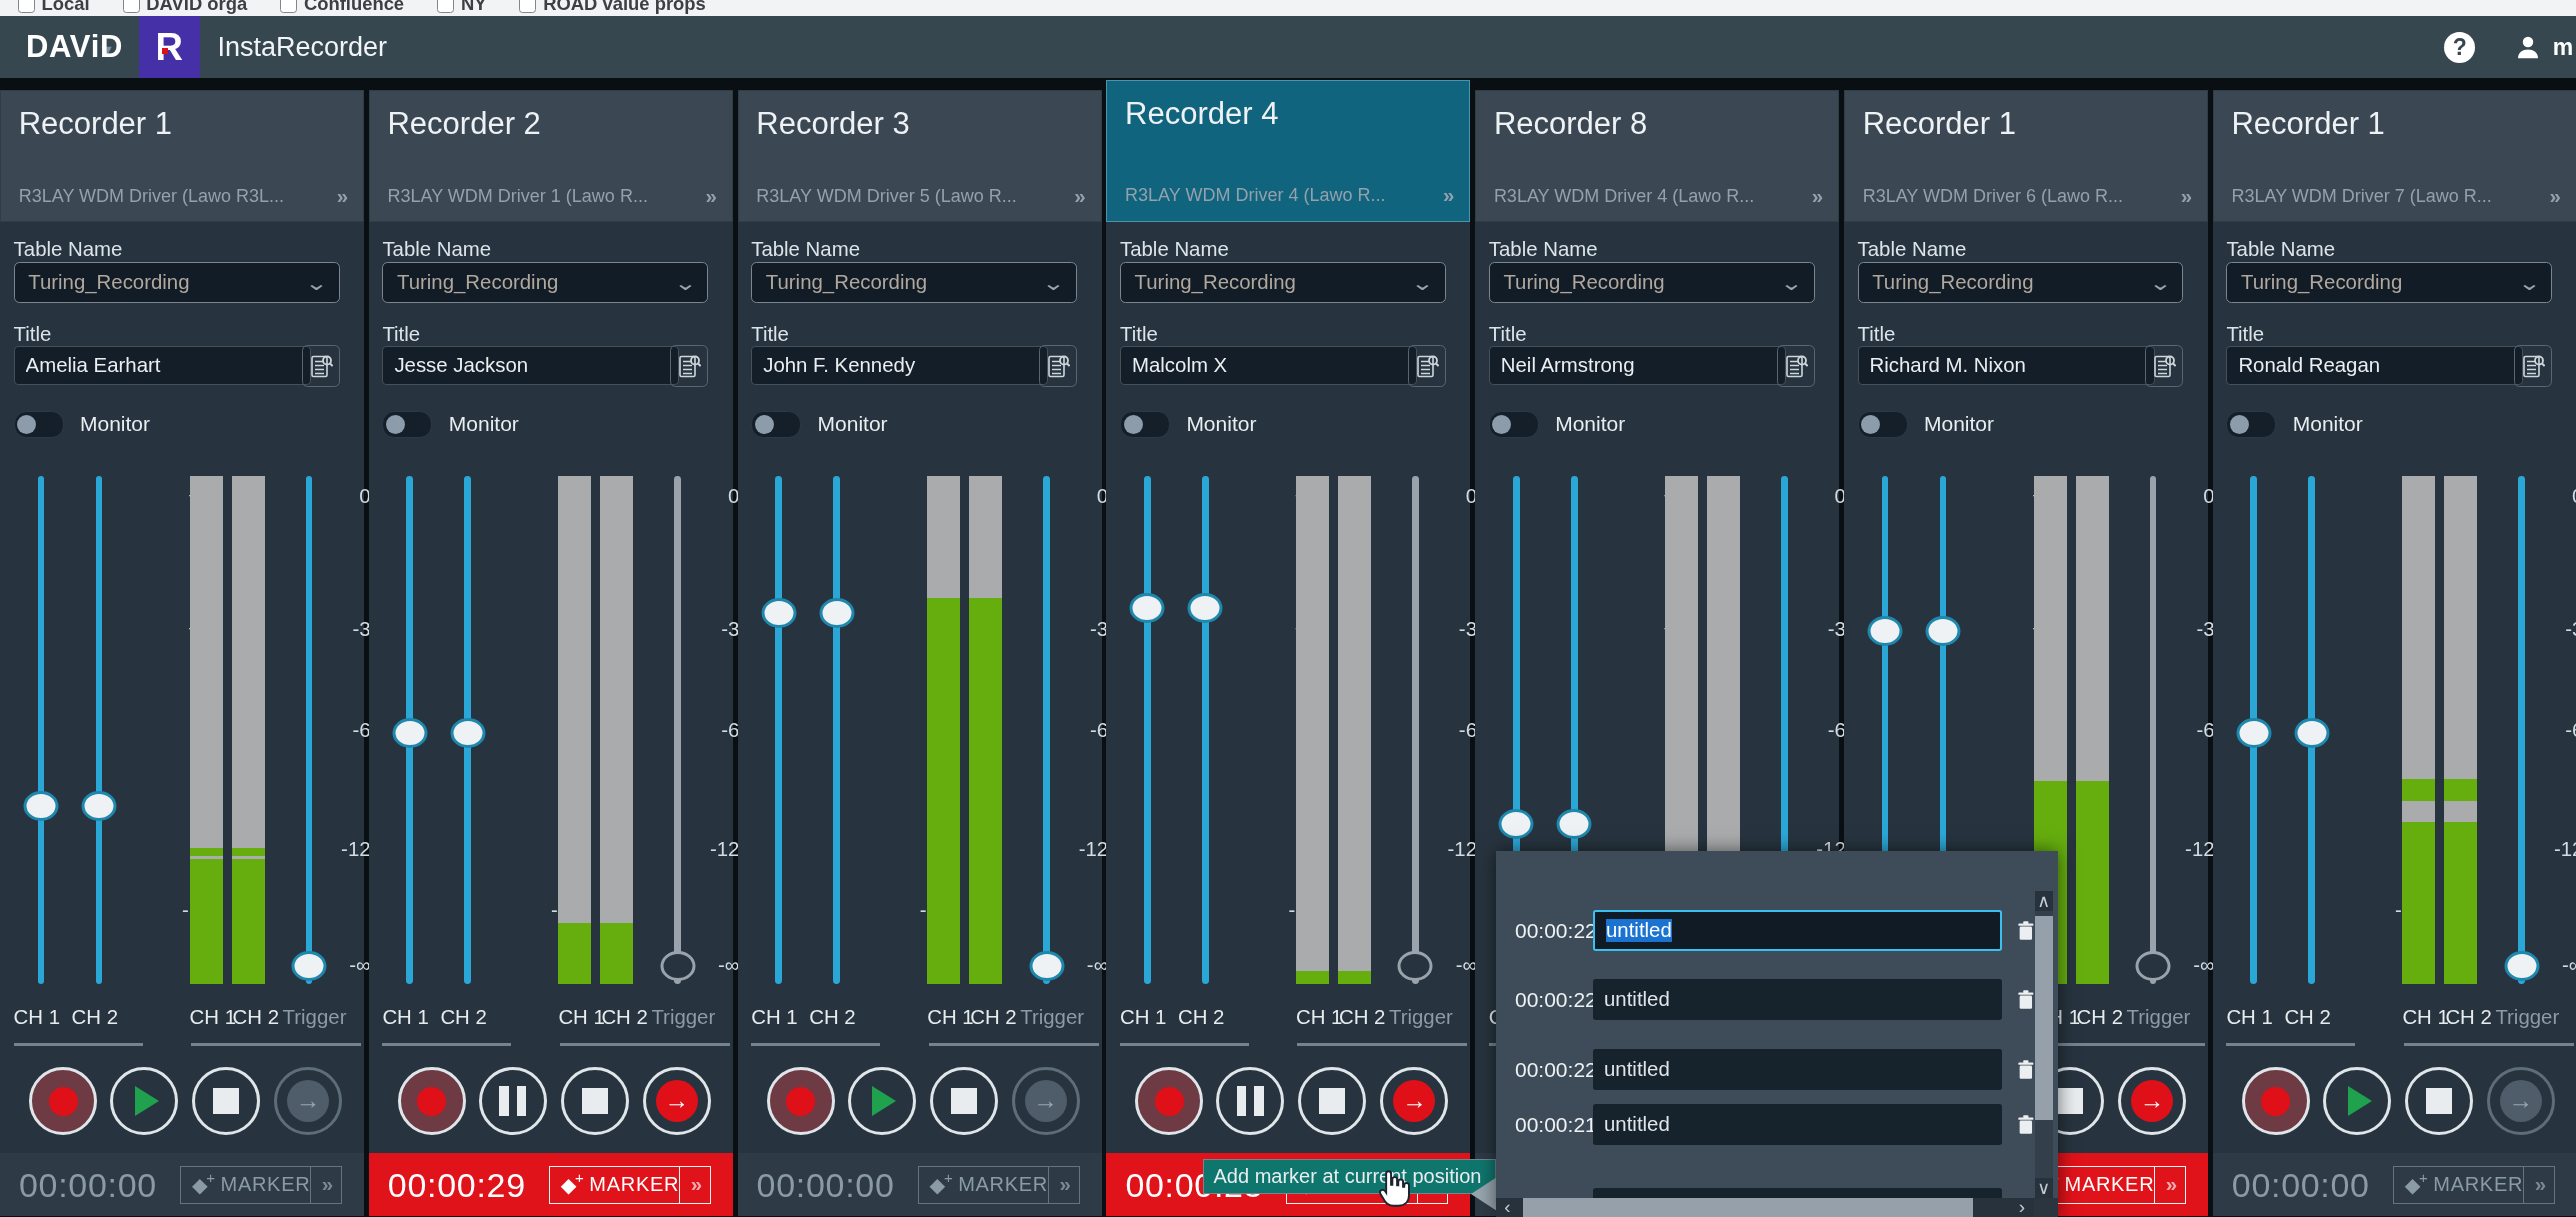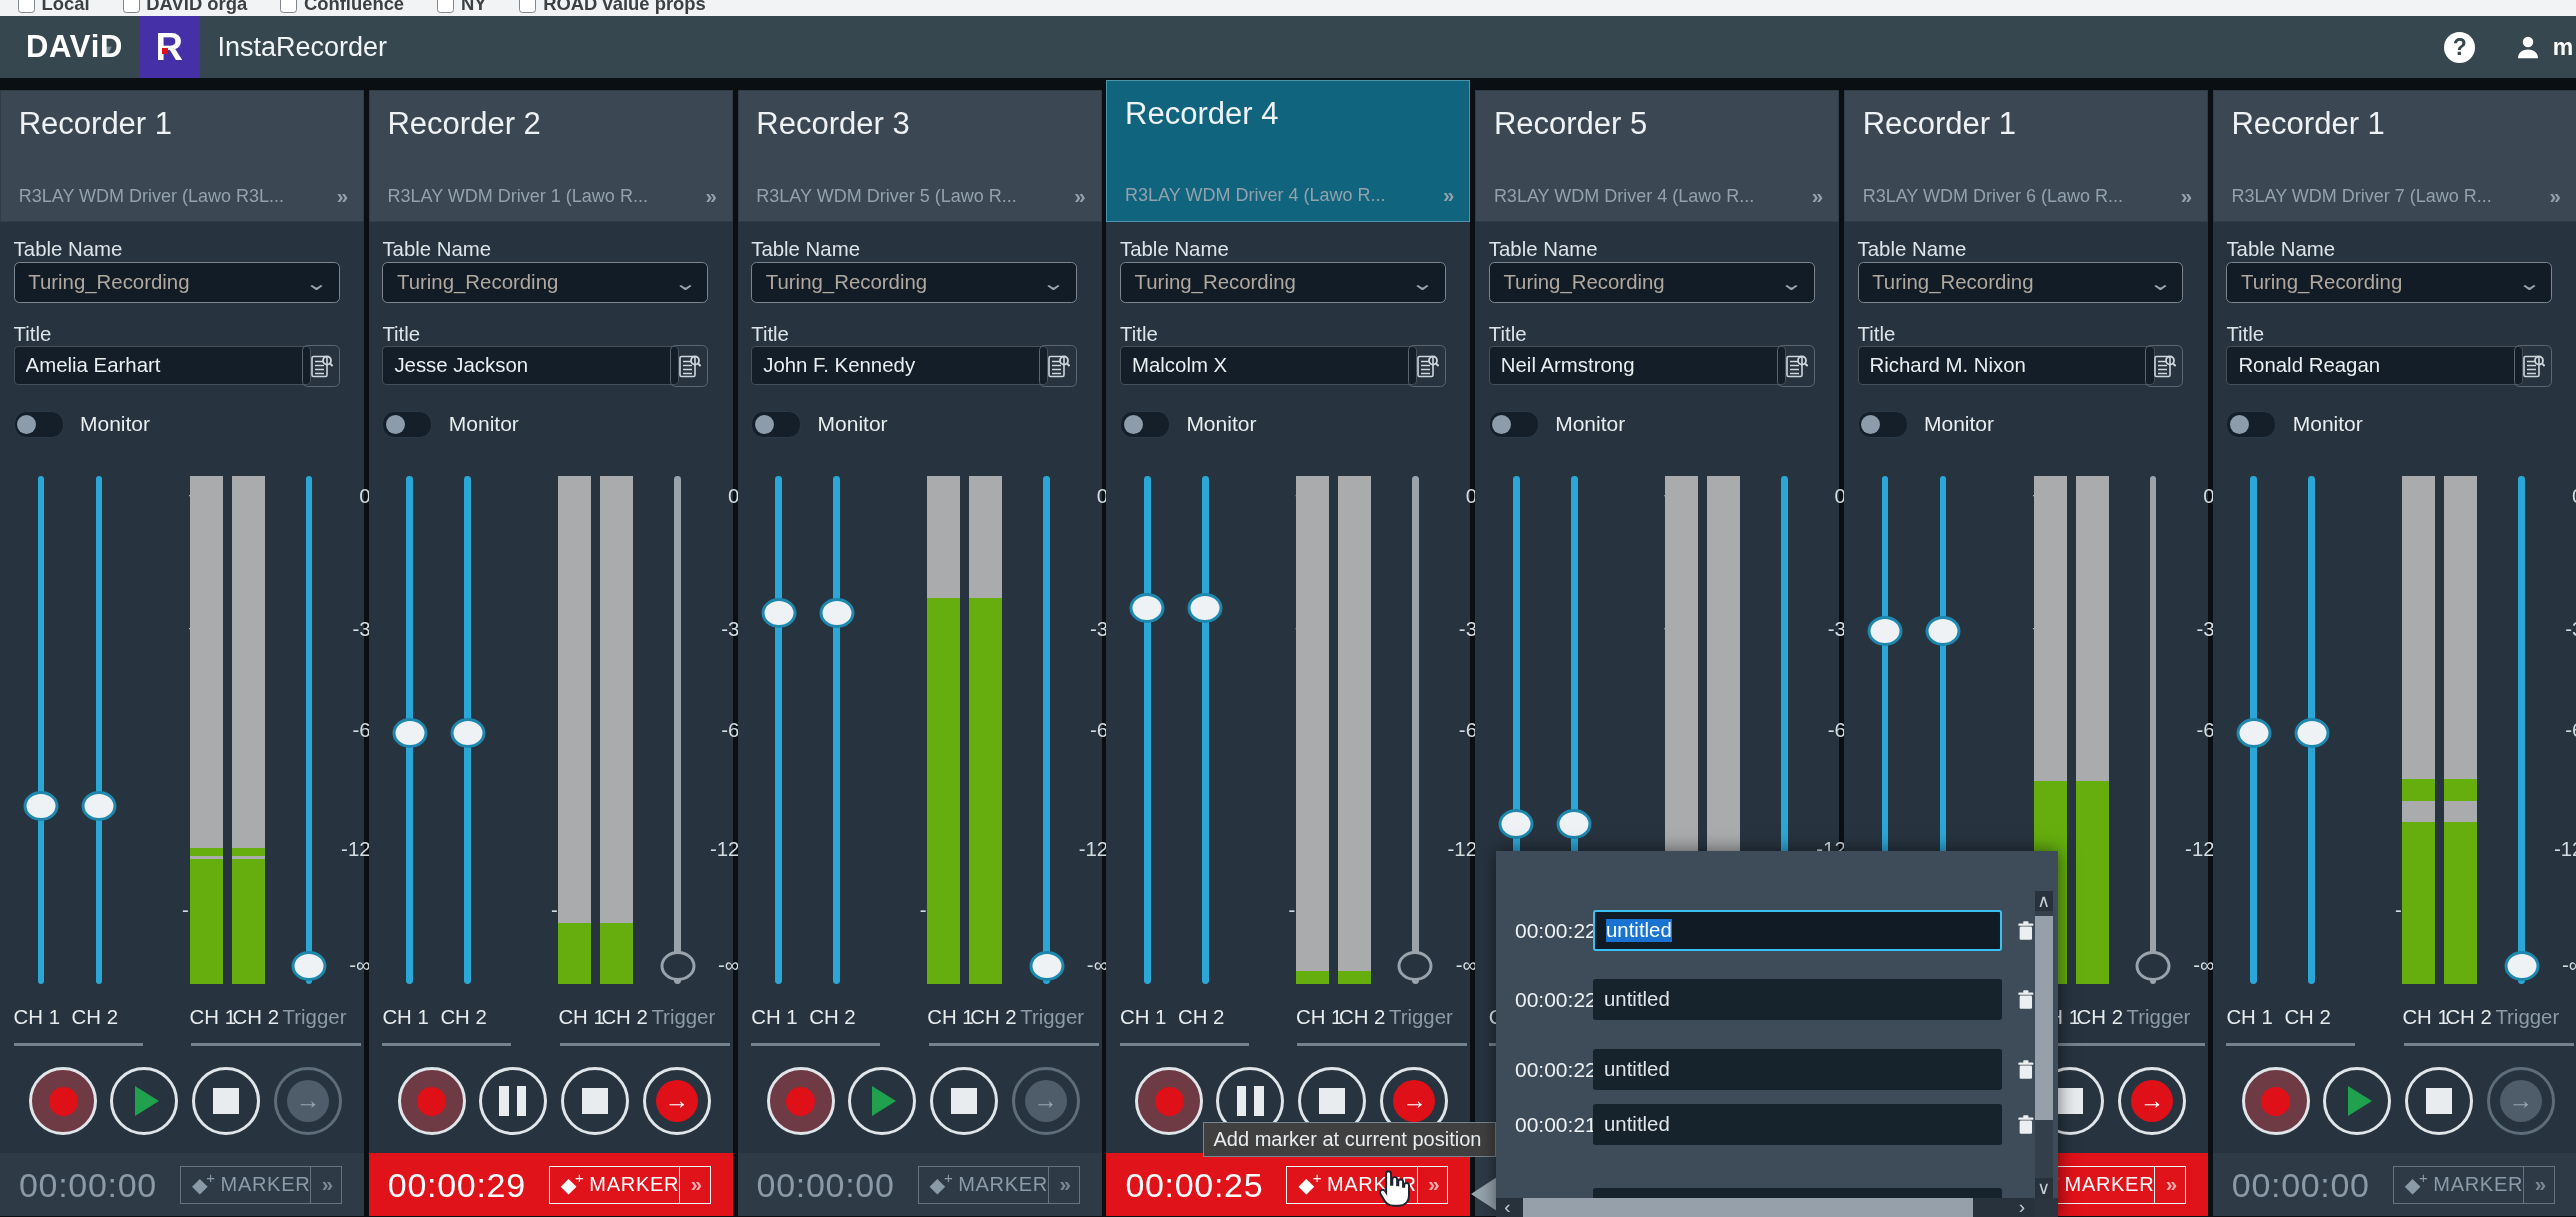--- a/index.html
+++ b/index.html
@@ -121,21 +121,21 @@
   .vs-up{top:0;} .vs-down{bottom:0;}
   .vs-thumb{position:absolute;left:0;width:17.7px;top:24.5px;height:204px;background:#95a0ab;}
   .hscroll{position:absolute;left:0;right:24.5px;bottom:0;height:19px;background:#27323c;}
   .hs-arrow{position:absolute;top:0;width:23px;height:19px;color:#c3ccd3;font-size:19px;text-align:center;line-height:17.7px;}
   .hs-left{left:0;} .hs-right{right:0;}
   .hs-thumb{position:absolute;left:27px;width:450px;top:0;height:19px;background:#95a0ab;}
   .panel-corner{position:absolute;right:0;bottom:0;width:24.5px;height:19px;background:#2a3540;}
   .panel-out-arrow{position:absolute;left:1471px;top:1177px;width:0;height:0;z-index:49;
       border-top:17.7px solid transparent;border-bottom:17.7px solid transparent;border-right:26px solid #97a5ae;}
   
-  .tooltip{position:absolute;left:1203px;top:1122px;width:293px;height:35px;background:#404040;
+  .tooltip{position:absolute;left:1203px;top:1159px;width:293px;height:35px;background:#0f766e;
            border:0.7px solid #79858e;color:#e9edf0;font-size:20px;display:flex;align-items:center;
            padding-left:9.5px;z-index:40;white-space:nowrap;overflow:hidden;box-sizing:border-box;}
   .cursor{position:absolute;left:1373px;top:1169px;width:38px;height:44px;z-index:100;}
 </style>
 </head>
 <body>
 
 <div class="bookmarks" id="bookmarks">
     <div class="bm-item">
       <span class="bm-cb"></span>
@@ -589,21 +589,21 @@
         <span class="mk-d">◆</span>
           <span class="mk-plus">+</span>
         <span class="mk-txt">MARKER</span>
         <span class="mk-sep"></span>
         <span class="mk-chev">»</span>
       </span>
     </div>
   </div>
   <div class="column">
     <div class="col-header">
-      <div class="rec-name">Recorder 5</div>
+      <div class="rec-name">Recorder 8</div>
       <div class="driver-row">
         <a class="driver-link">R3LAY WDM Driver 4 (Lawo R...</a>
         <span class="hdr-chev">»</span>
       </div>
     </div>
     <div class="col-body">
       <div class="fld-label lbl-table">Table Name</div>
       <div class="select-box">
         <span>Turing_Recording</span>
         <span class="sel-chev">⌄</span>

